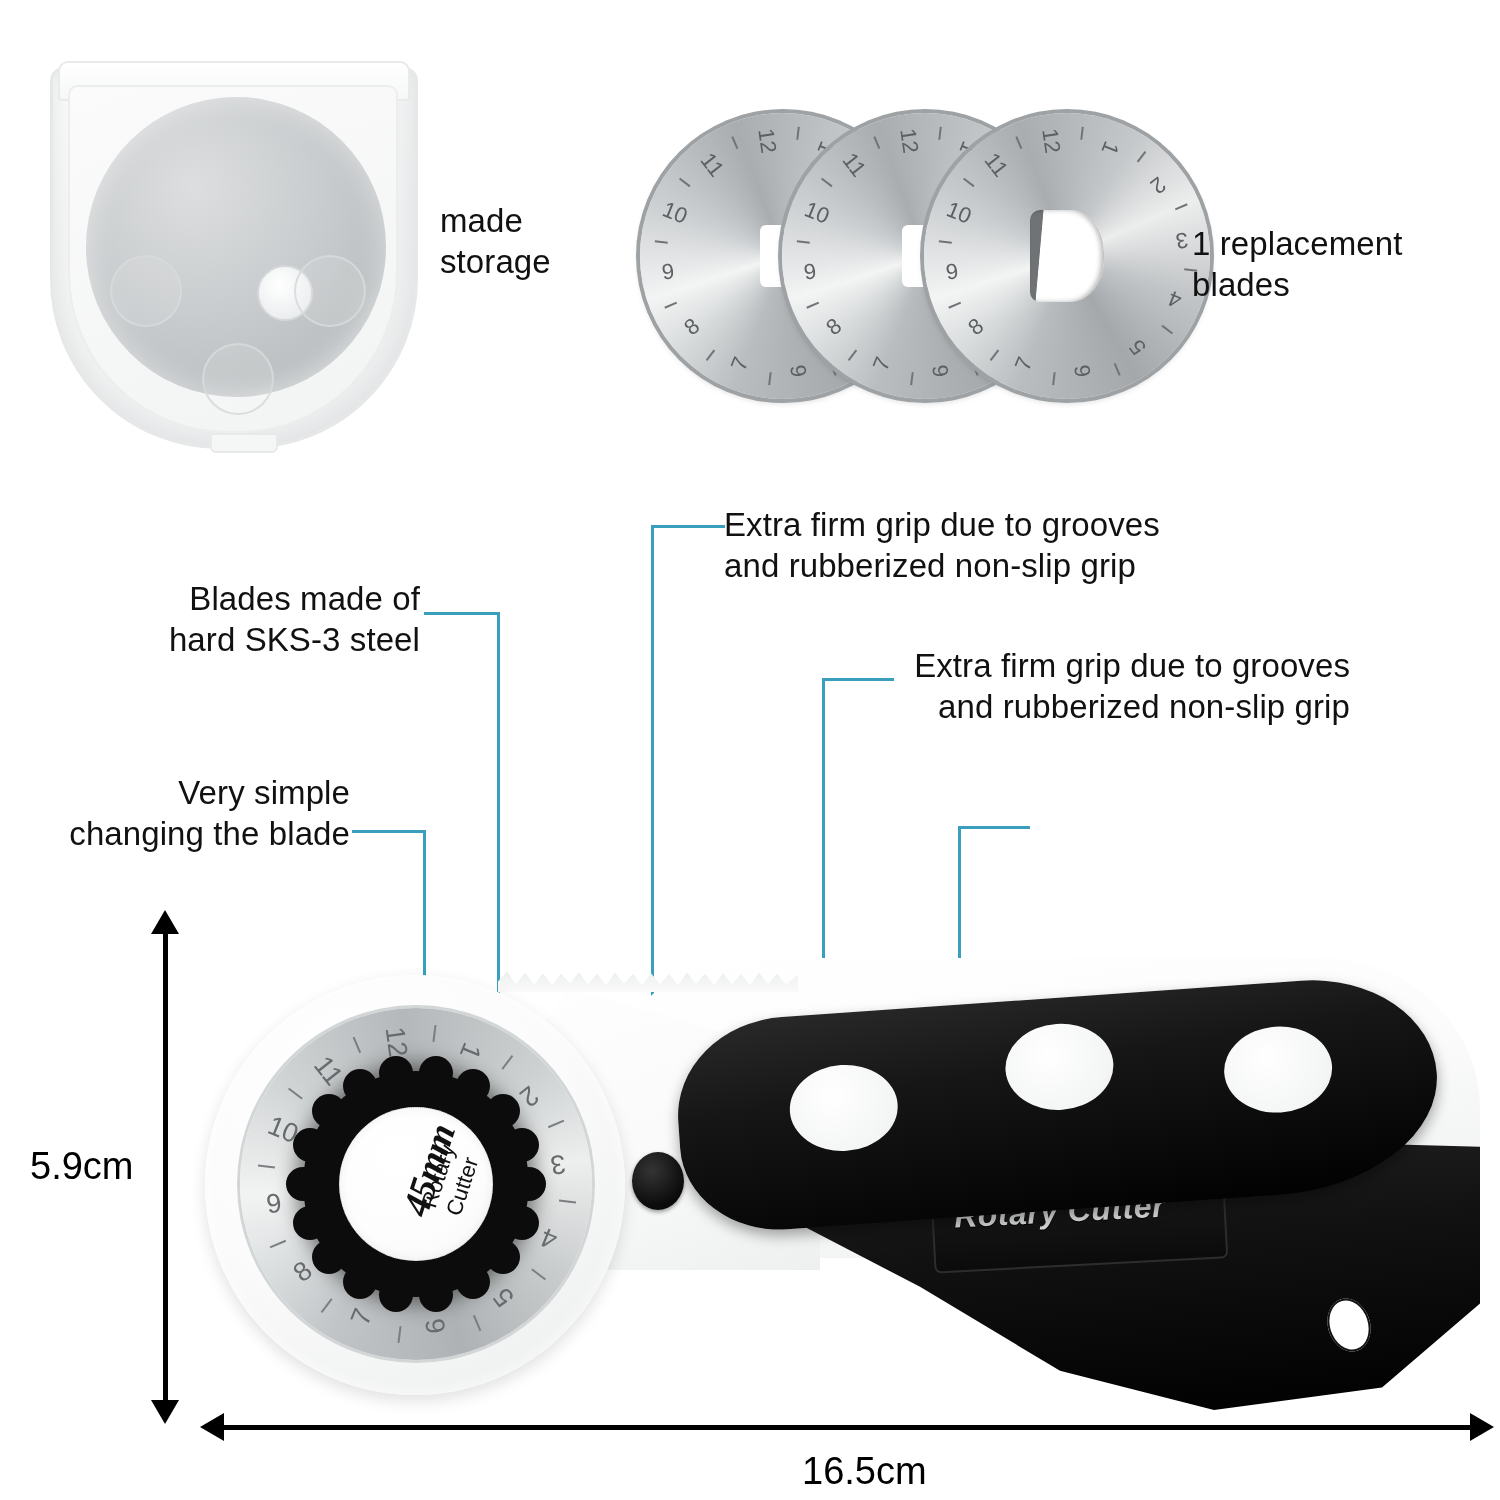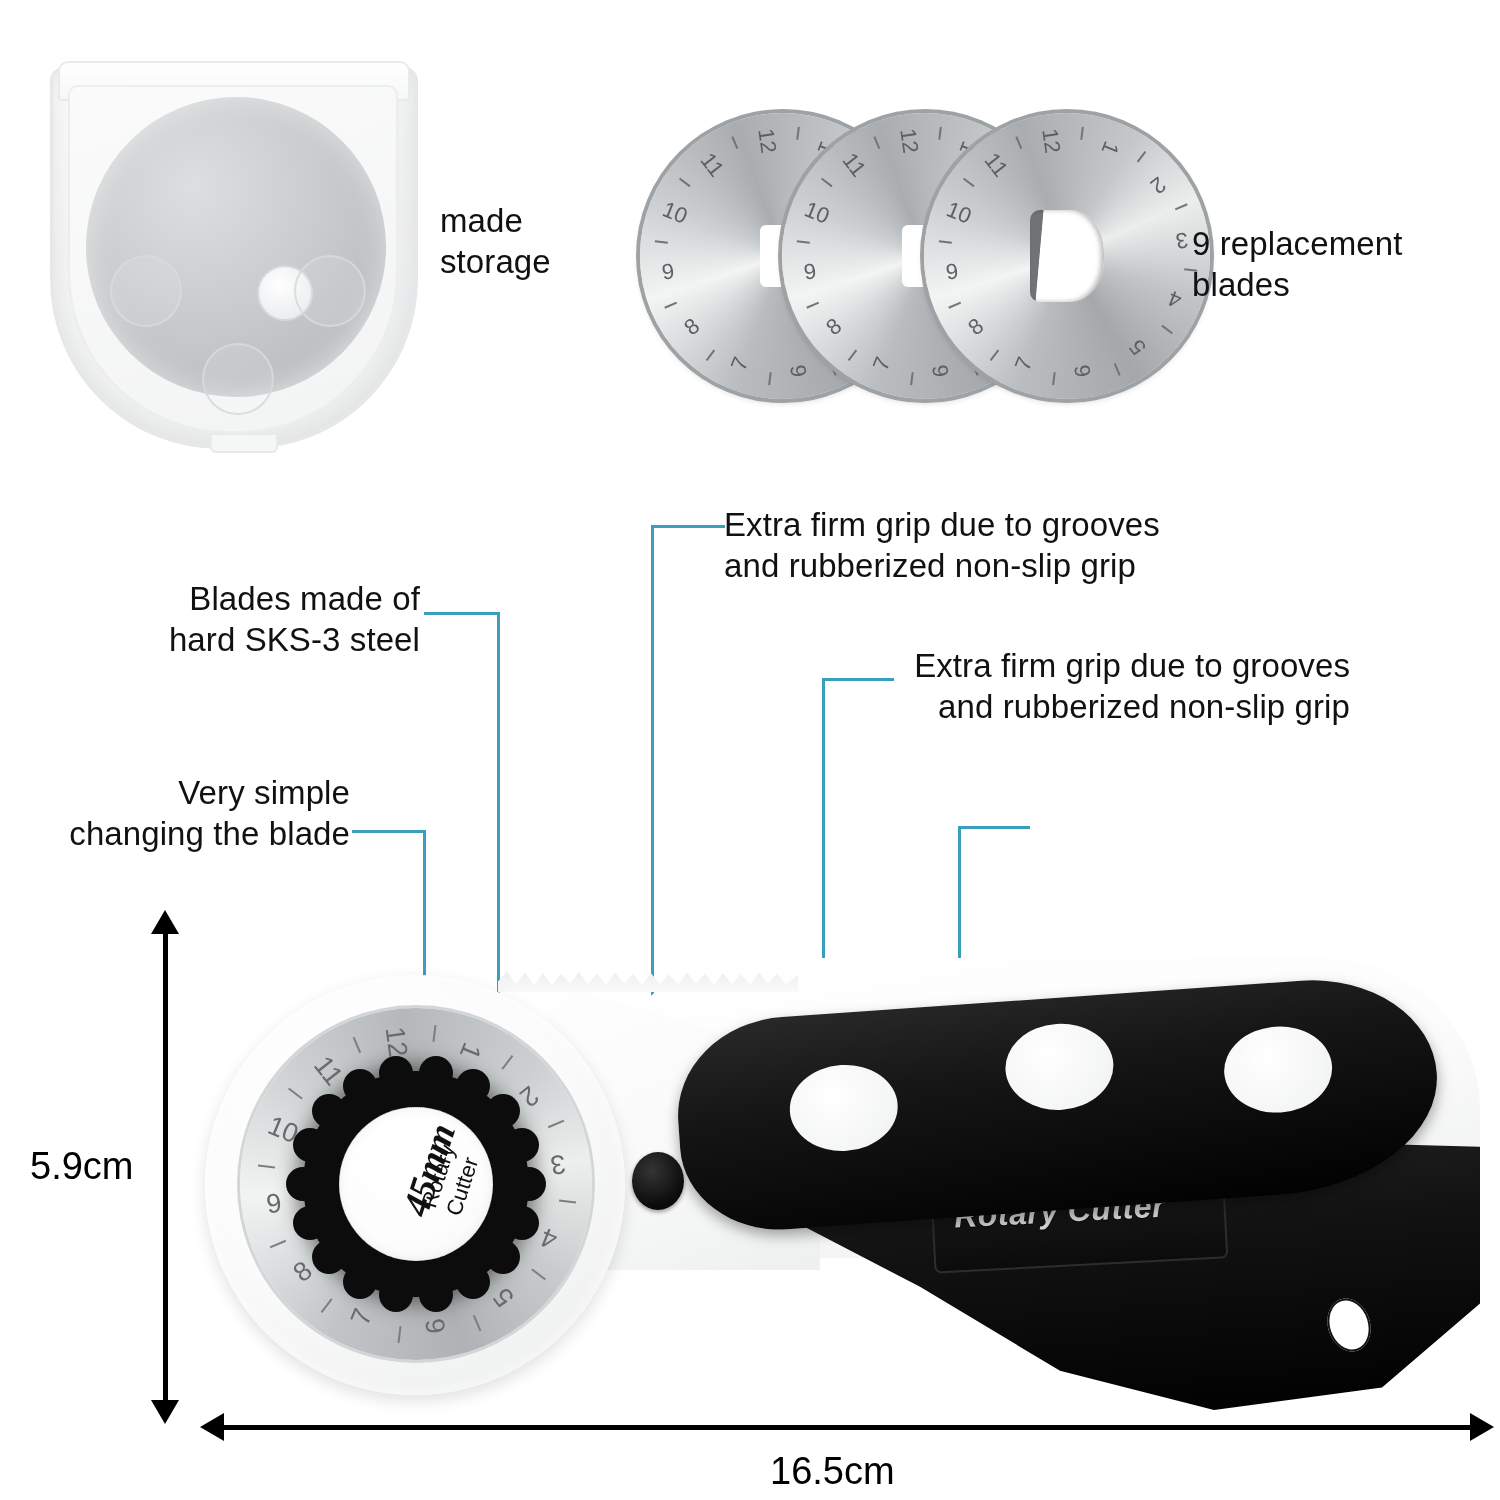--- a/index.html
+++ b/index.html
@@ -266,21 +266,21 @@
         <div class="tick" style="height: 13px; transform: rotate(367deg) translate(-50%, -130px);"></div>
         <div class="tick" style="height: 13px; transform: rotate(397deg) translate(-50%, -130px);"></div>
         <div class="tick" style="height: 13px; transform: rotate(427deg) translate(-50%, -130px);"></div>
         <div class="tick" style="height: 13px; transform: rotate(457deg) translate(-50%, -130px);"></div>
         <div class="tick" style="height: 13px; transform: rotate(487deg) translate(-50%, -130px);"></div>
         <div class="tick" style="height: 13px; transform: rotate(517deg) translate(-50%, -130px);"></div>
         <div class="tick" style="height: 13px; transform: rotate(547deg) translate(-50%, -130px);"></div>
       </div>
   </div>
 
-  <div class="callout l" style="left: 1192px; top: 223px; white-space: pre;">9 replacement
+  <div class="callout l" style="left: 1192px; top: 223px; white-space: pre;">1 replacement
 blades</div>
 
   <div class="callout r" style="left: 20px; top: 578px; width: 400px; white-space: pre;">Blades made of
 hard SKS-3 steel</div>
   <div class="callout r" style="left: 10px; top: 772px; width: 340px; white-space: pre;">Very simple
 changing the blade</div>
   <div class="callout l" style="left: 724px; top: 504px; white-space: pre;">Extra firm grip due to grooves
 and rubberized non-slip grip</div>
   <div class="callout r" style="left: 580px; top: 645px; width: 770px; white-space: pre;">Extra firm grip due to grooves
 and rubberized non-slip grip</div>
@@ -373,15 +373,15 @@
       <div class="grip-hole" style="left:112px;top:52px;width:108px;height:86px;"></div>
       <div class="grip-hole" style="left:330px;top:26px;width:108px;height:86px;"></div>
       <div class="grip-hole" style="left:548px;top:44px;width:108px;height:86px;"></div>
     </div>
   </div>
 
   <div class="arrow-v"></div>
   <div class="dimlabel" style="left:30px;top:1145px;">5.9cm</div>
 
   <div class="arrow-h"></div>
-  <div class="dimlabel" style="left:770px;top:1450px;">16.5cm</div>
+  <div class="dimlabel" style="left:802px;top:1450px;">16.5cm</div>
 
 </div>
 
 </body></html>

